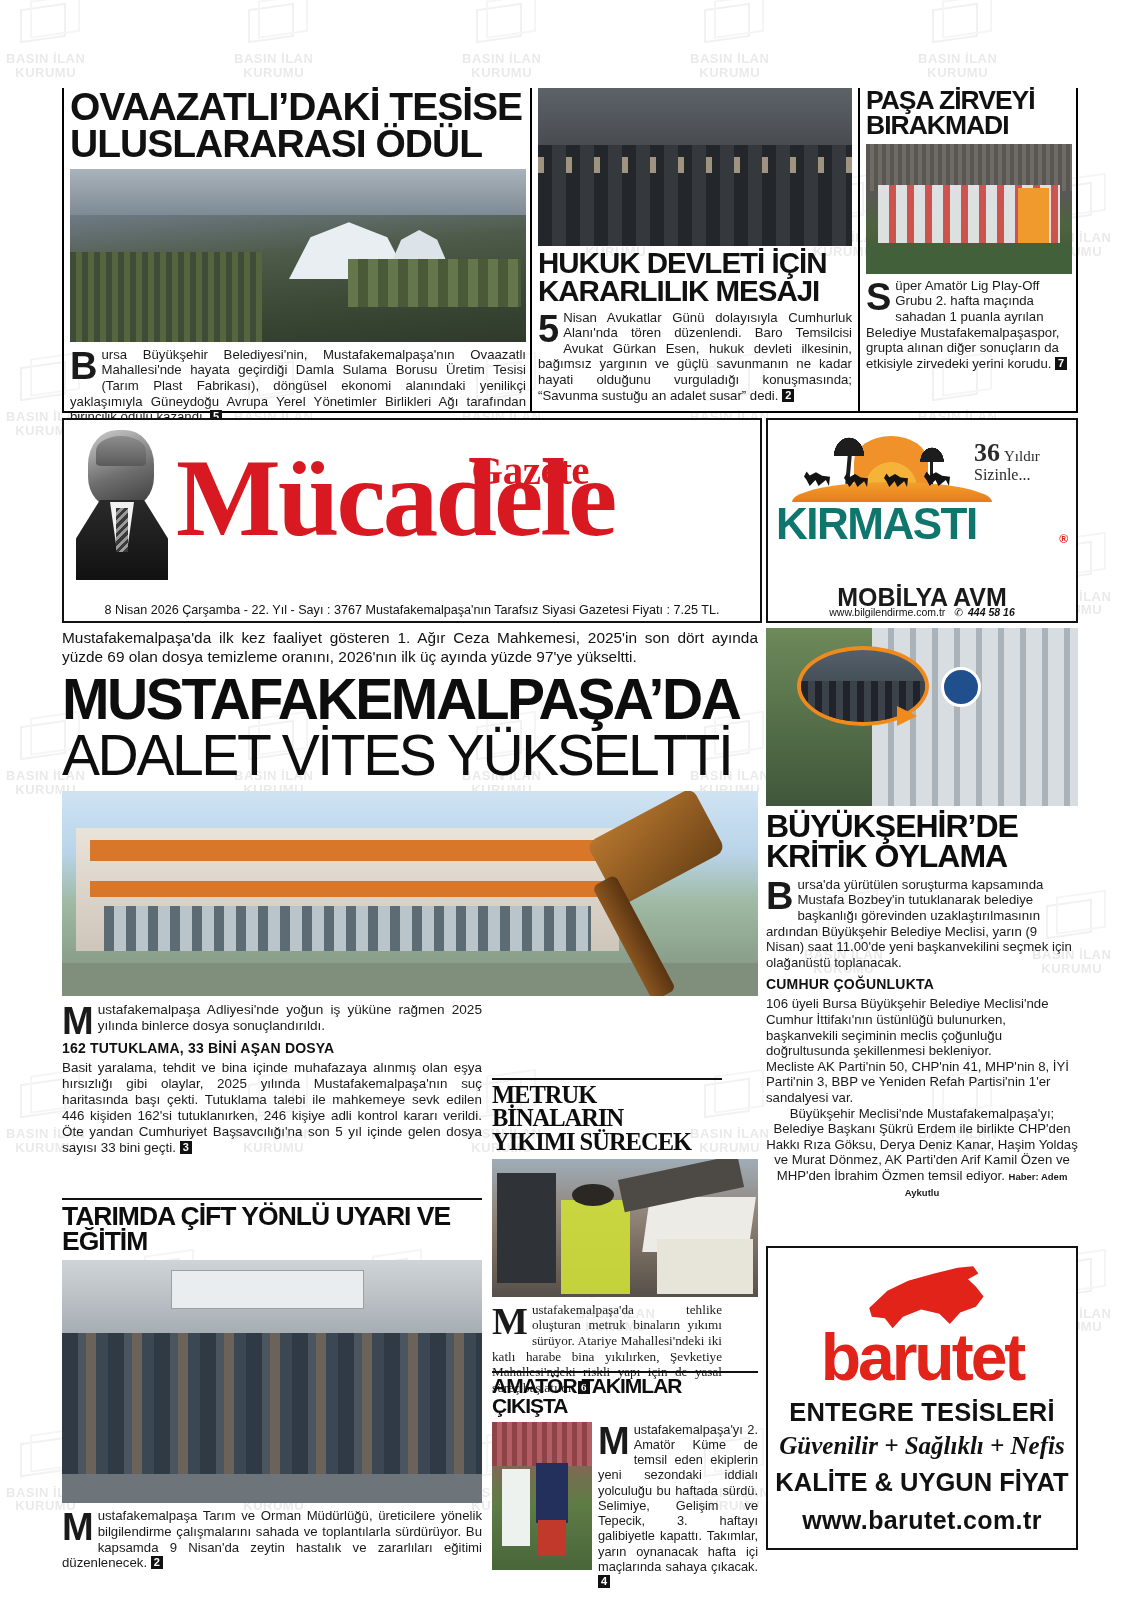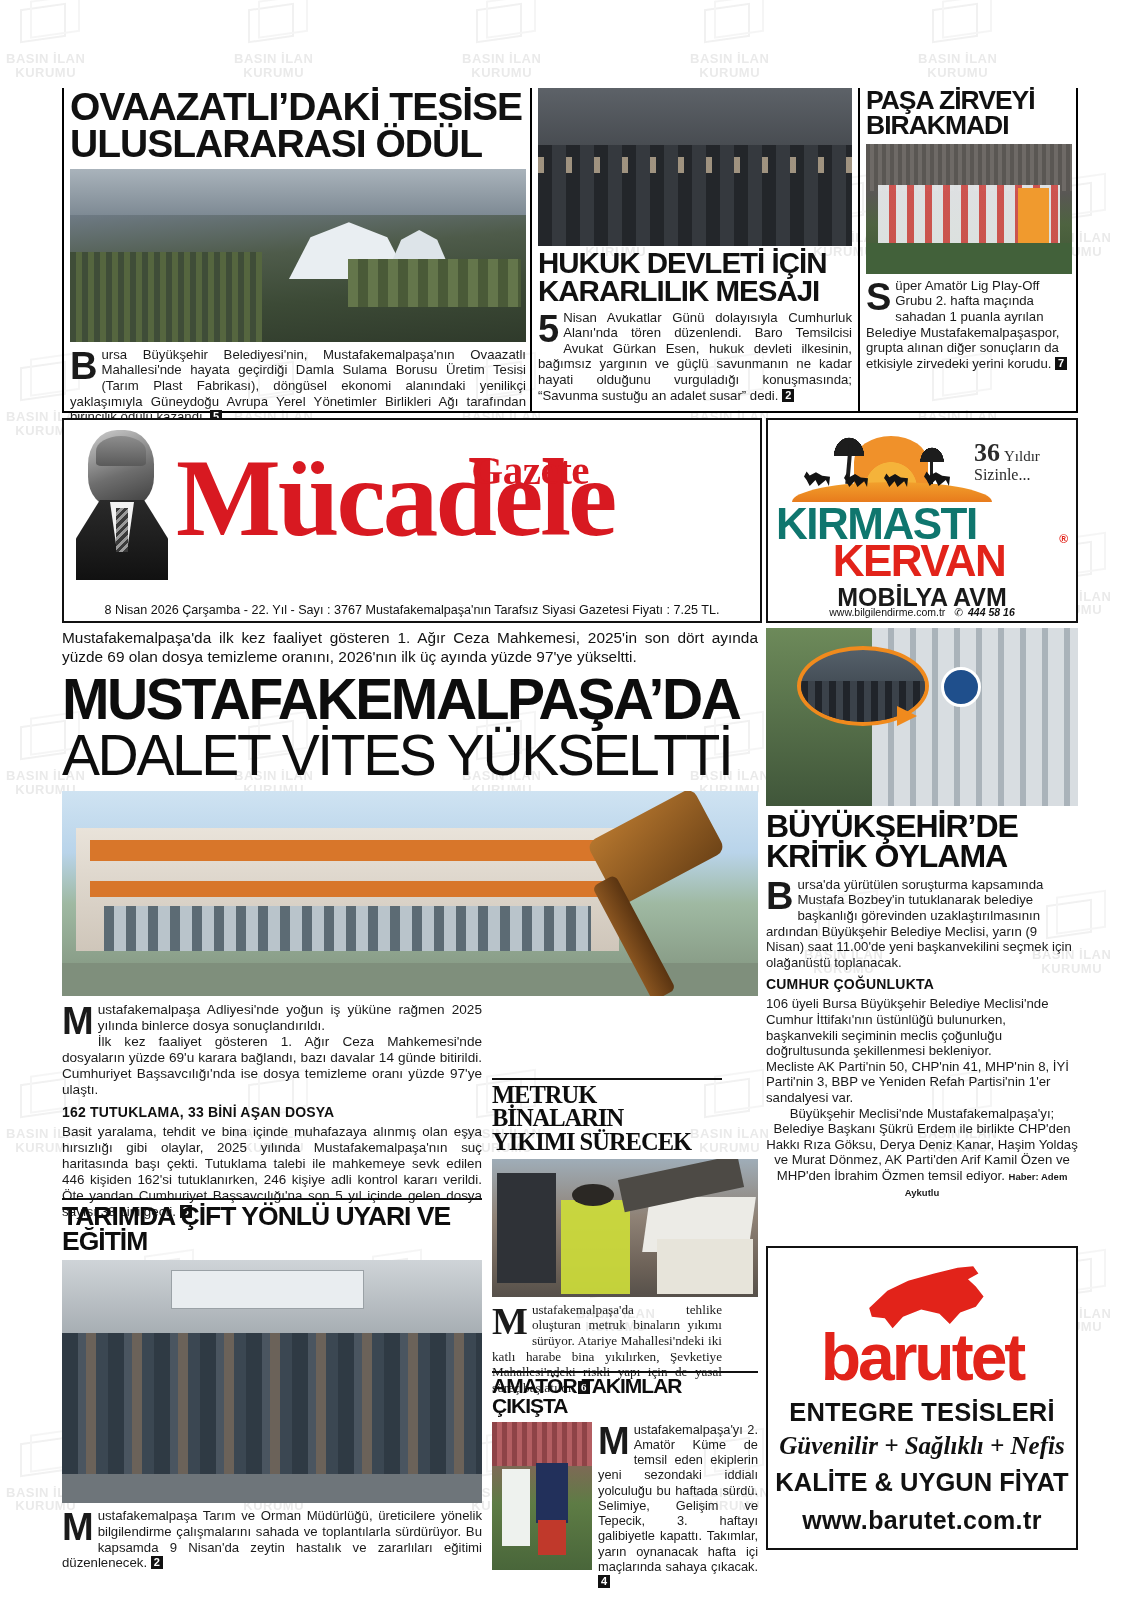--- a/index.html
+++ b/index.html
@@ -341,22 +341,20 @@
 
     <div style="position:absolute;right:10px;top:18px;width:92px;text-align:left;
                 font-family:'Liberation Serif',serif;color:#2b2b2b;">
       <span style="font-size:26px;font-weight:bold;">36</span>
       <span style="font-size:15px;">Yıldır</span>
       <div style="font-size:16px;margin-top:-2px;">Sizinle...</div>
     </div>
 
     <div style="position:absolute;left:8px;top:84px;width:286px;text-align:left;
                 font-weight:bold;font-size:44px;line-height:40px;color:#0f766e;letter-spacing:-1.5px;">KIRMASTI</div>
-    <div style="position:absolute;left:8px;top:121px;width:286px;text-align:center;
-                font-weight:bold;font-size:44px;line-height:40px;color:#e2231a;letter-spacing:-1.5px;">KERVAN</div>
     <div style="position:absolute;right:8px;top:112px;font-size:12px;color:#e2231a;font-weight:bold;">®</div>
 
     <div style="position:absolute;left:0;right:0;top:163px;text-align:center;
                 font-weight:bold;font-size:25px;letter-spacing:0px;color:#1a1a1a;">MOBİLYA  AVM</div>
 
     <div style="position:absolute;left:0;right:0;bottom:3px;text-align:center;font-size:10.5px;color:#111;">
       <span>www.bilgilendirme.com.tr</span>
       <span style="margin:0 2px 0 6px;">✆</span>
       <span style="font-weight:bold;font-style:italic;">444 58 16</span>
     </div>
@@ -380,21 +378,20 @@
       <div style="position:absolute;right:6%;top:10%;width:120px;height:72px;background:linear-gradient(160deg,#b5762e,#6d4317);
                   border-radius:10px;transform:rotate(-28deg);"></div>
       <div style="position:absolute;right:16%;top:40%;width:26px;height:130px;background:linear-gradient(90deg,#8a5520,#5a3411);
                   border-radius:6px;transform:rotate(-28deg);"></div>
     </div>
 
     <div style="position:relative;width:420px;margin-top:6px;">
       <div class="body-s" style="font-size:13.6px;line-height:16px;">
         <span class="drop">M</span><span>ustafakemalpaşa Adliyesi'nde yoğun iş yüküne rağmen 2025 yılında binlerce dosya sonuçlandırıldı.</span>
       </div>
-      <div class="body-s" style="font-size:13.6px;line-height:16px;">İlk kez faaliyet gösteren 1. Ağır Ceza Mahkemesi'nde dosyaların yüzde 69'u karara bağlandı, bazı davalar 14 günde bitirildi. Cumhuriyet Başsavcılığı'nda ise dosya temizleme oranı yüzde 97'ye ulaştı.</div>
       <div class="subhead">162 TUTUKLAMA, 33 BİNİ AŞAN DOSYA</div>
       <div class="body-s" style="font-size:13.4px;line-height:16px;">
         <span>Basit yaralama, tehdit ve bina içinde muhafazaya alınmış olan eşya hırsızlığı gibi olaylar, 2025 yılında Mustafakemalpaşa'nın suç haritasında başı çekti. Tutuklama talebi ile mahkemeye sevk edilen 446 kişiden 162'si tutuklanırken, 246 kişiye adli kontrol kararı verildi. Öte yandan Cumhuriyet Başsavcılığı'na son 5 yıl içinde gelen dosya sayısı 33 bini geçti.</span>
         <span class="pagenum">3</span>
       </div>
     </div>
   </div>
 
   <div style="position:absolute;left:62px;top:1198px;width:420px;">
     <div class="boxrule" style="margin-bottom:4px;"></div>

